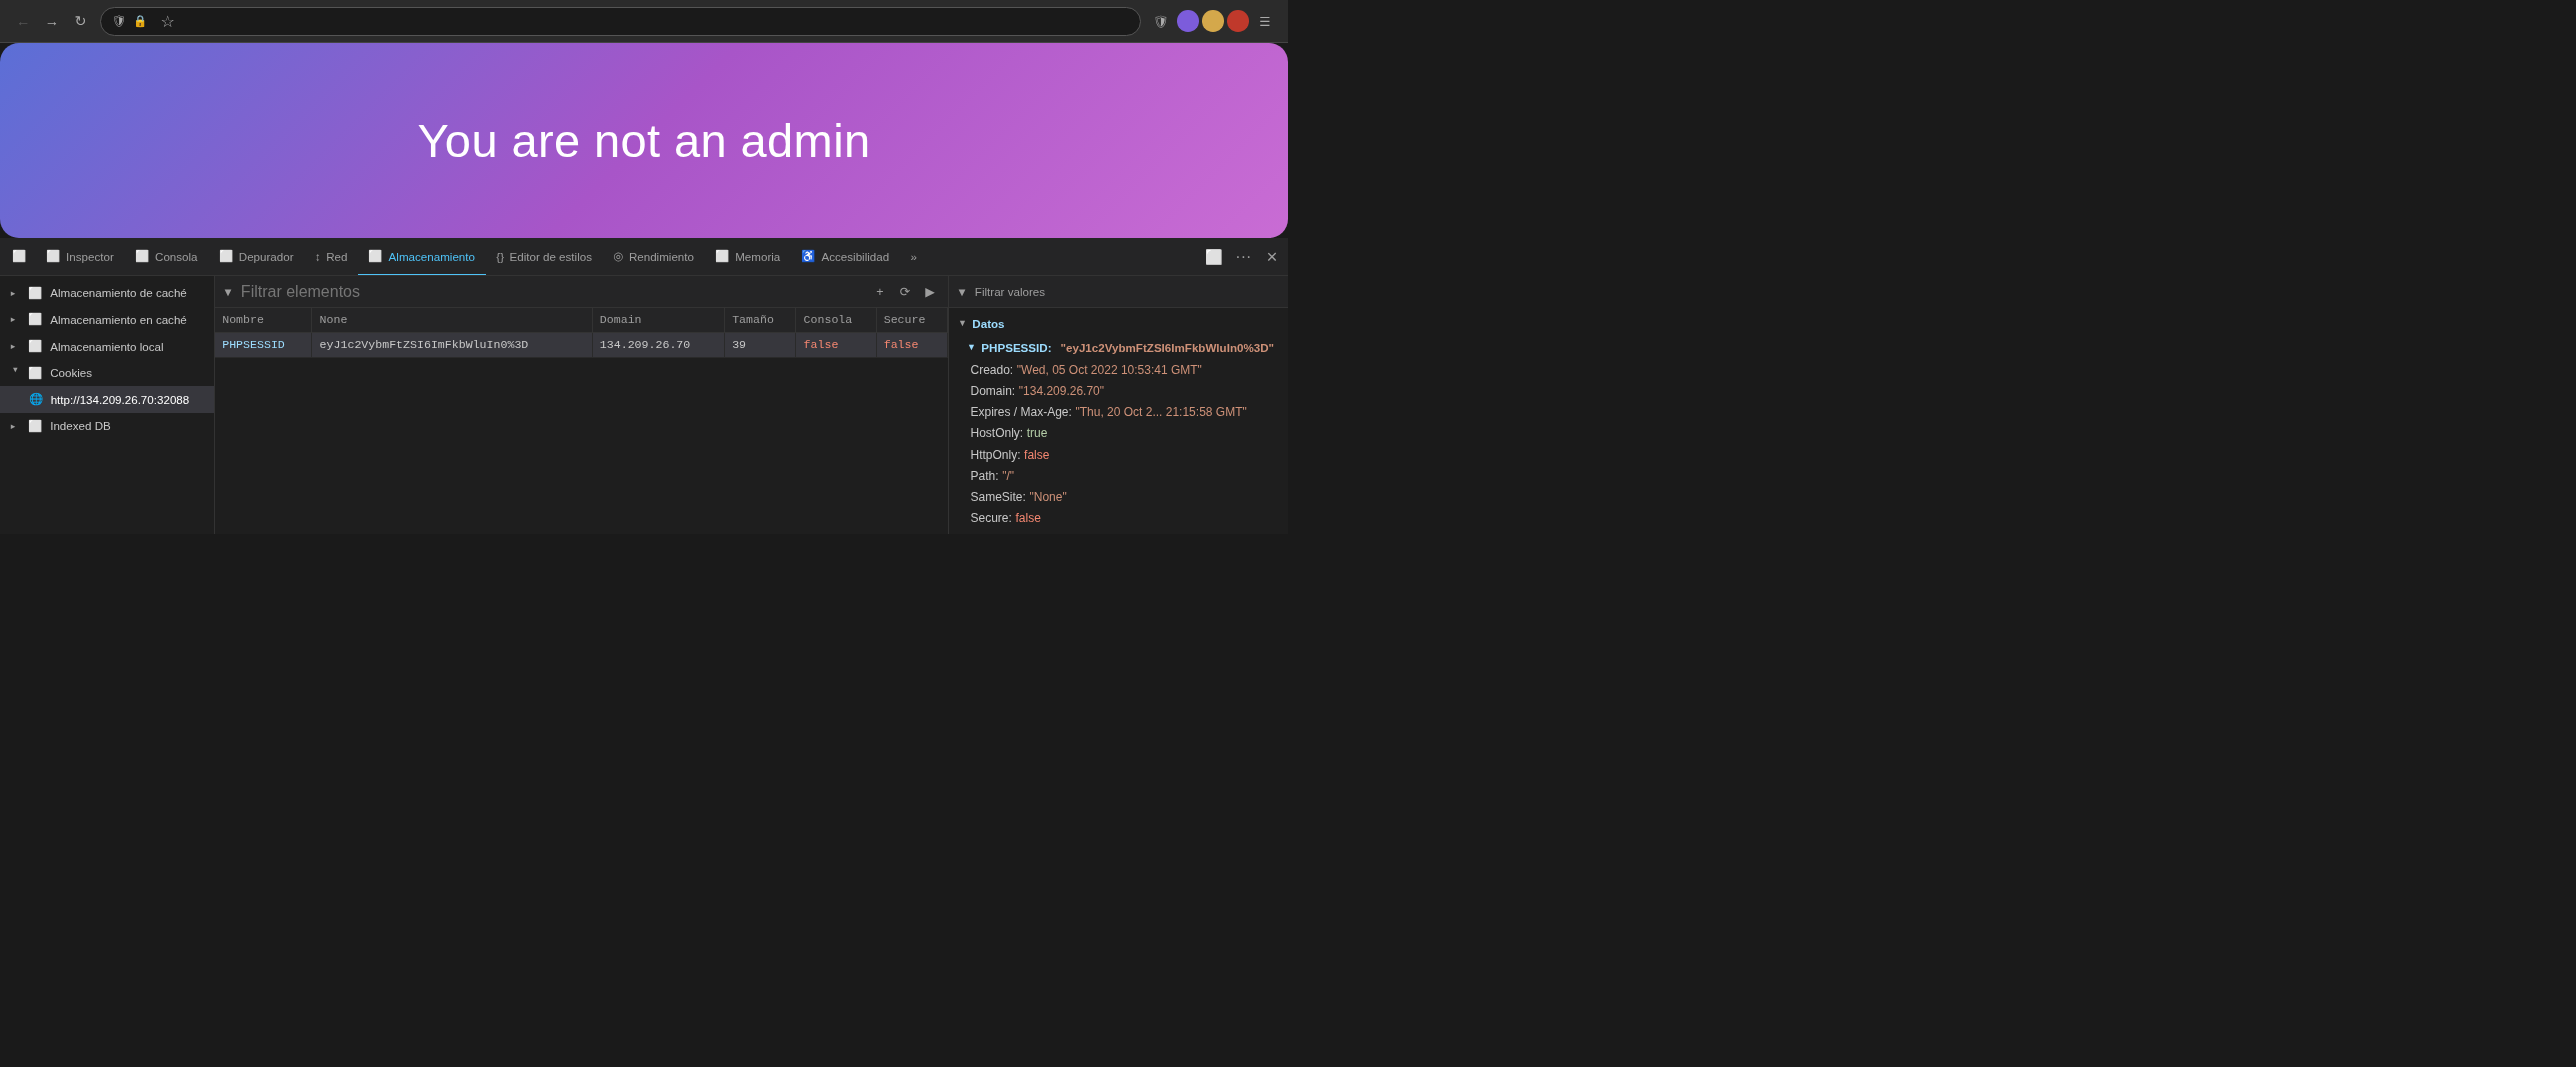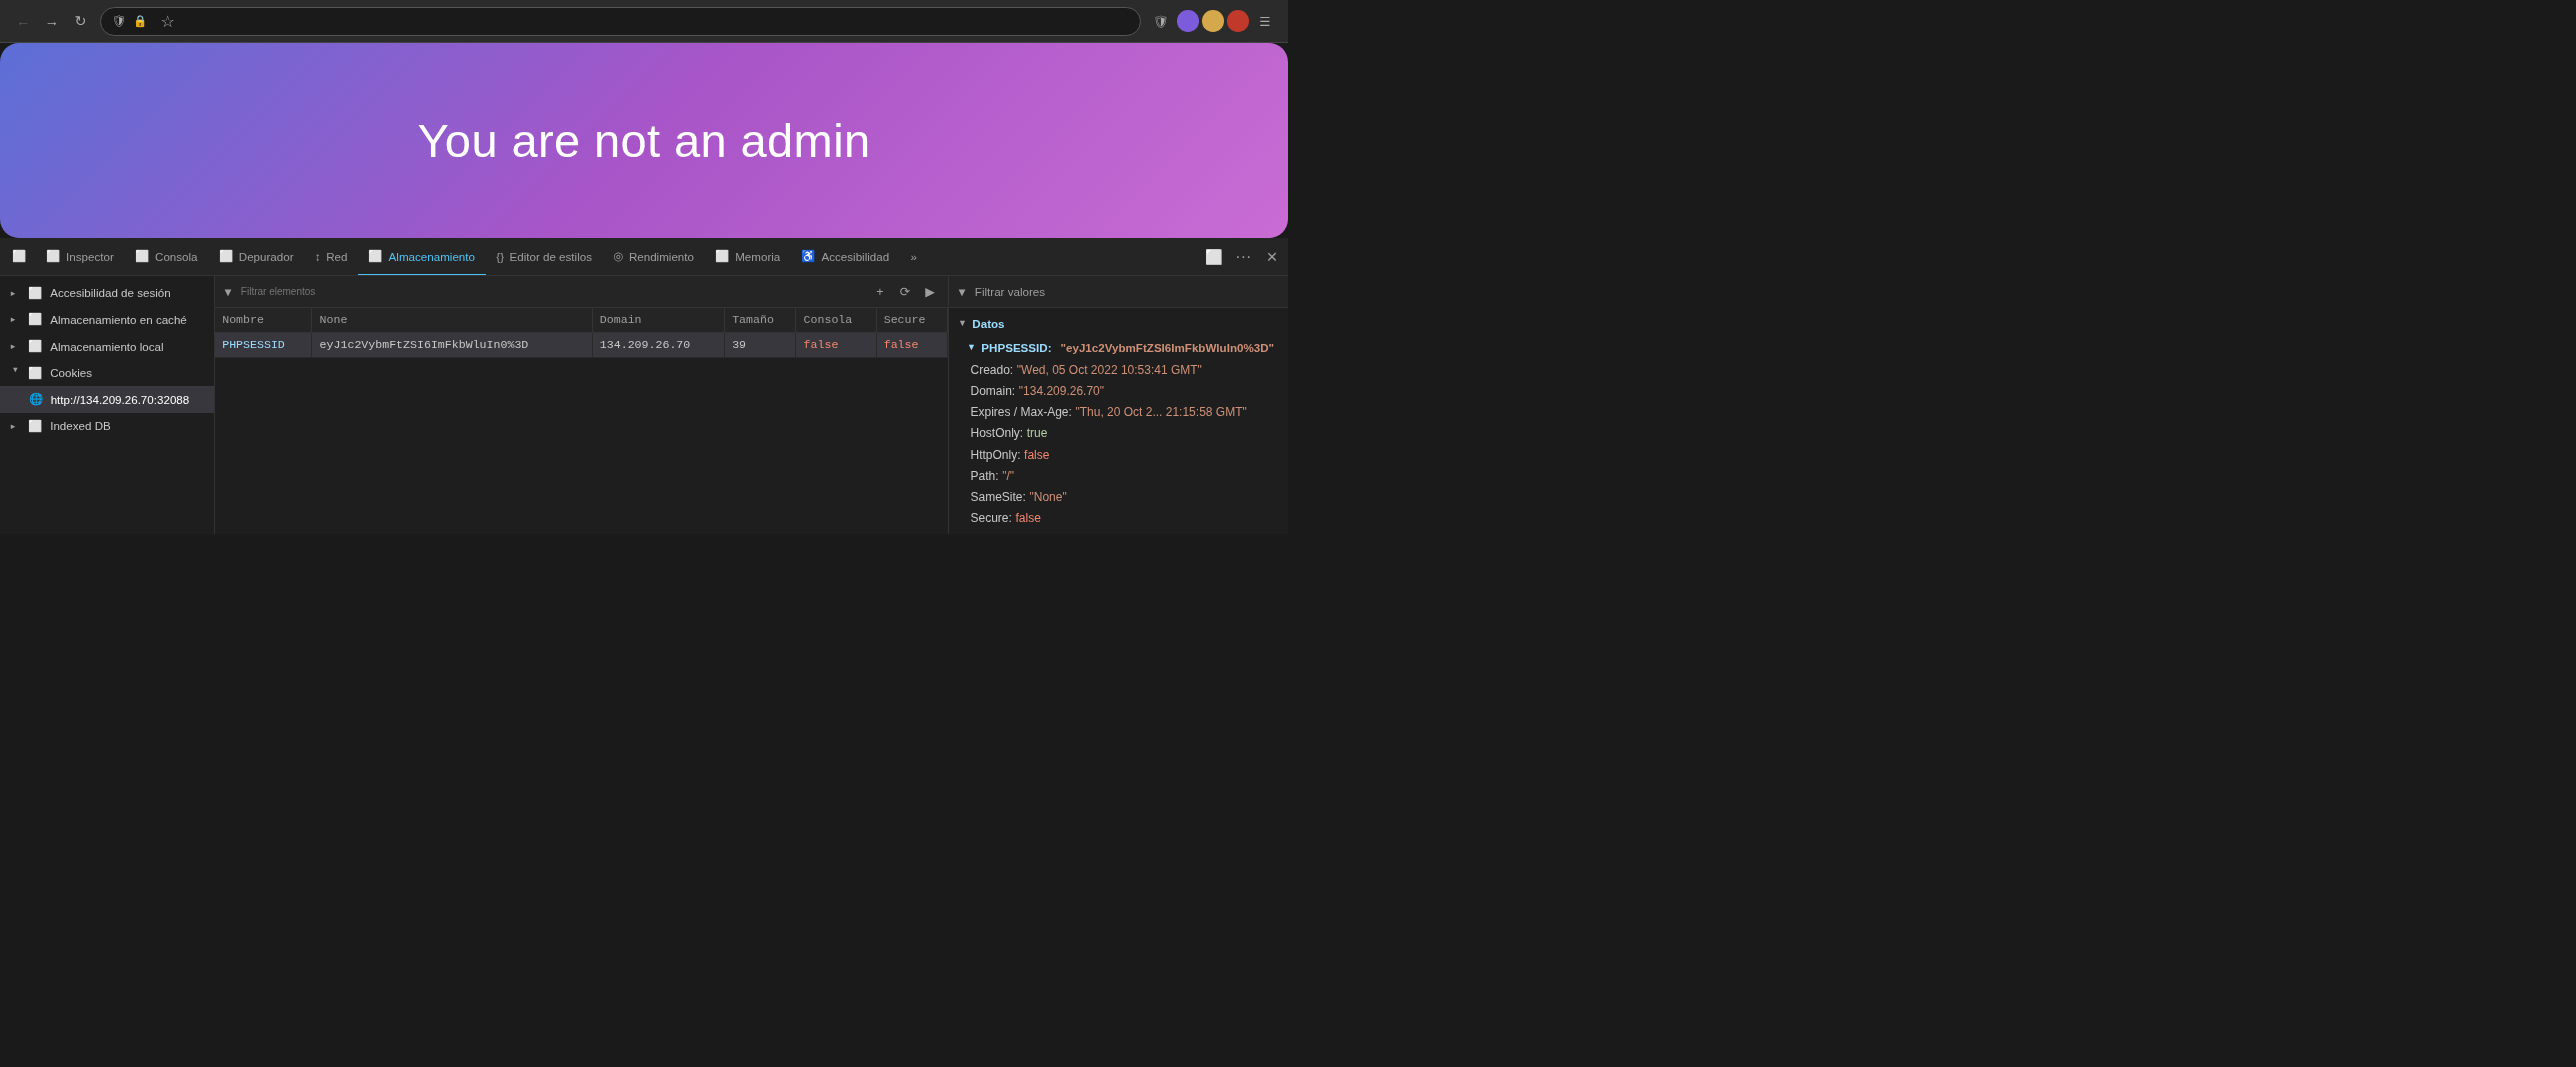--- a/index.html
+++ b/index.html
@@ -195,21 +195,21 @@
       align-items: center;
       padding: 0 7.2px;
       gap: 7.2px;
     }
     .filter-icon { color: #9e9e9e; font-size: 11.6px; }
     .filter-input {
       flex: 1;
       background: none;
       border: none;
       color: #c8c8c8;
-      font-size: 10px;
+      font-size: 16px;
       outline: none;
     }
     .filter-actions {
       display: flex; gap: 3.6px;
     }
     .filter-action-btn {
       width: 21.5px; height: 21.5px;
       background: none; border: none; color: #9e9e9e;
       cursor: pointer; border-radius: 2.7px;
       display: flex; align-items: center; justify-content: center;
@@ -386,21 +386,21 @@
     </div>
   </div>
 
   <div class="devtools-body">
 
     <div class="sidebar">
 
       <div class="sidebar-item">
         <span class="chevron">▸</span>
         <span class="icon">⬜</span>
-        <span>Accesibilidad de sesión</span>
+        <span>Almacenamiento de caché</span>
       </div>
 
       <div class="sidebar-item">
         <span class="chevron">▸</span>
         <span class="icon">⬜</span>
         <span>Almacenamiento en caché</span>
       </div>
 
       <div class="sidebar-item">
         <span class="chevron">▸</span>

